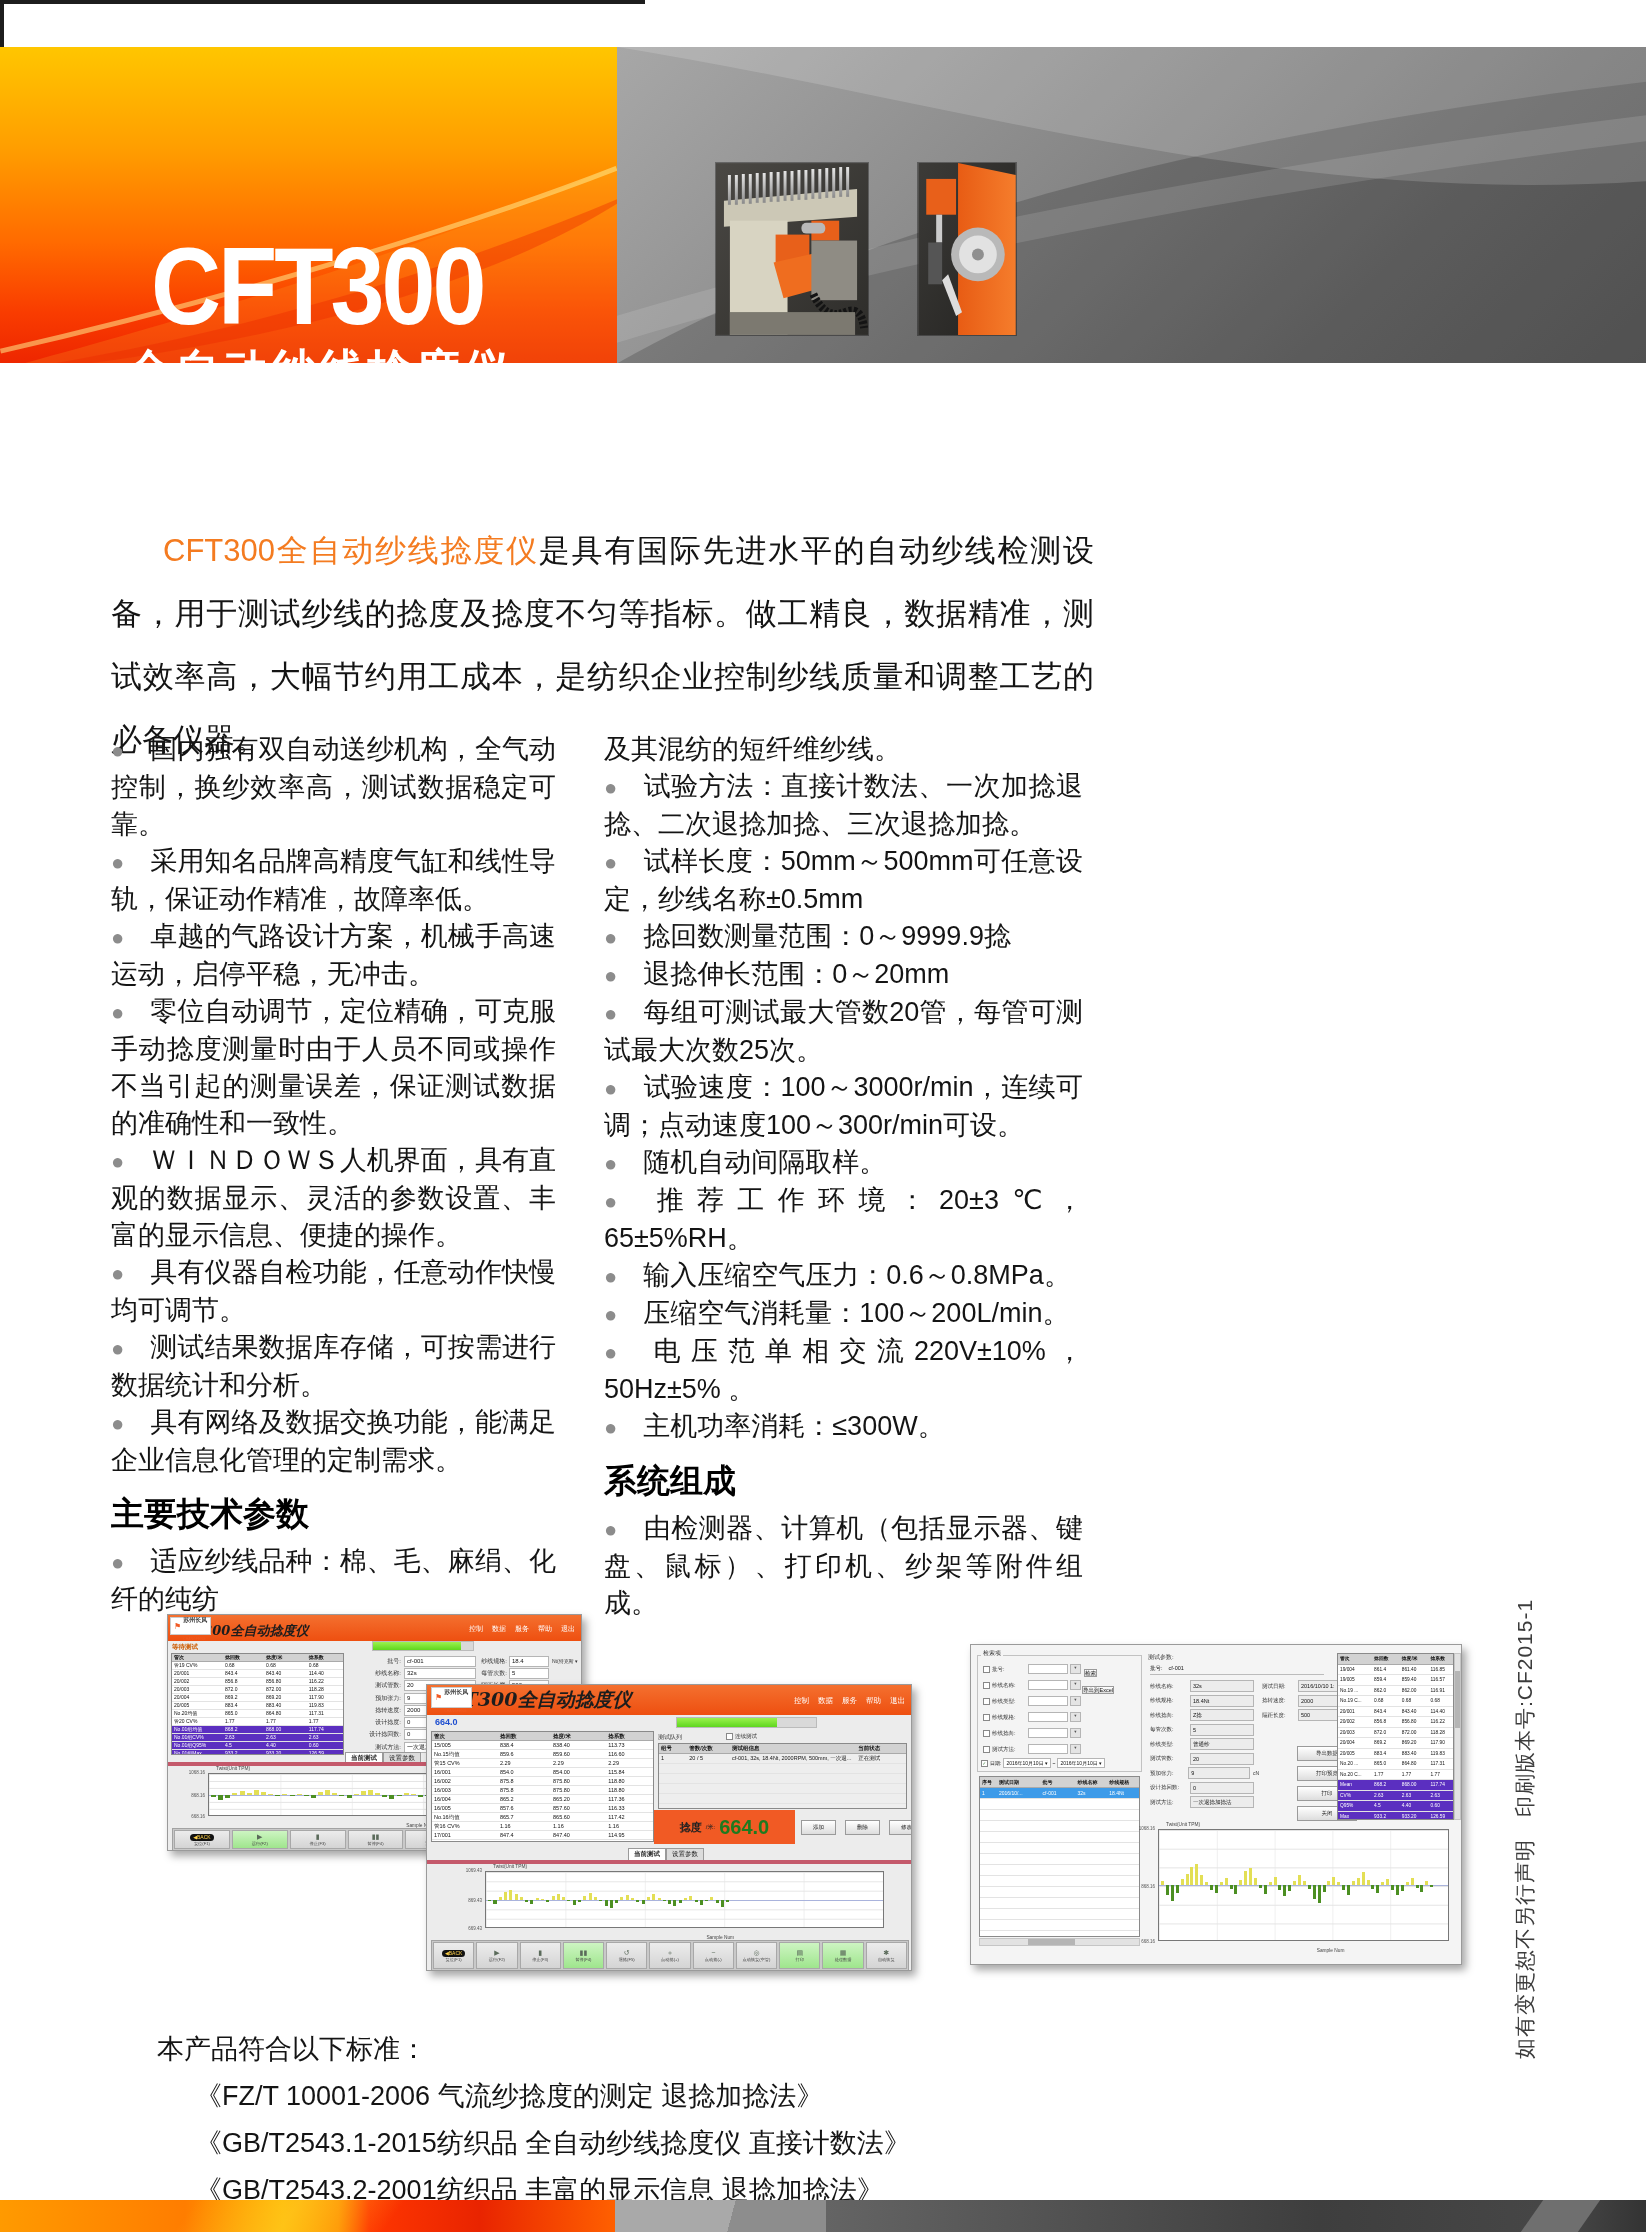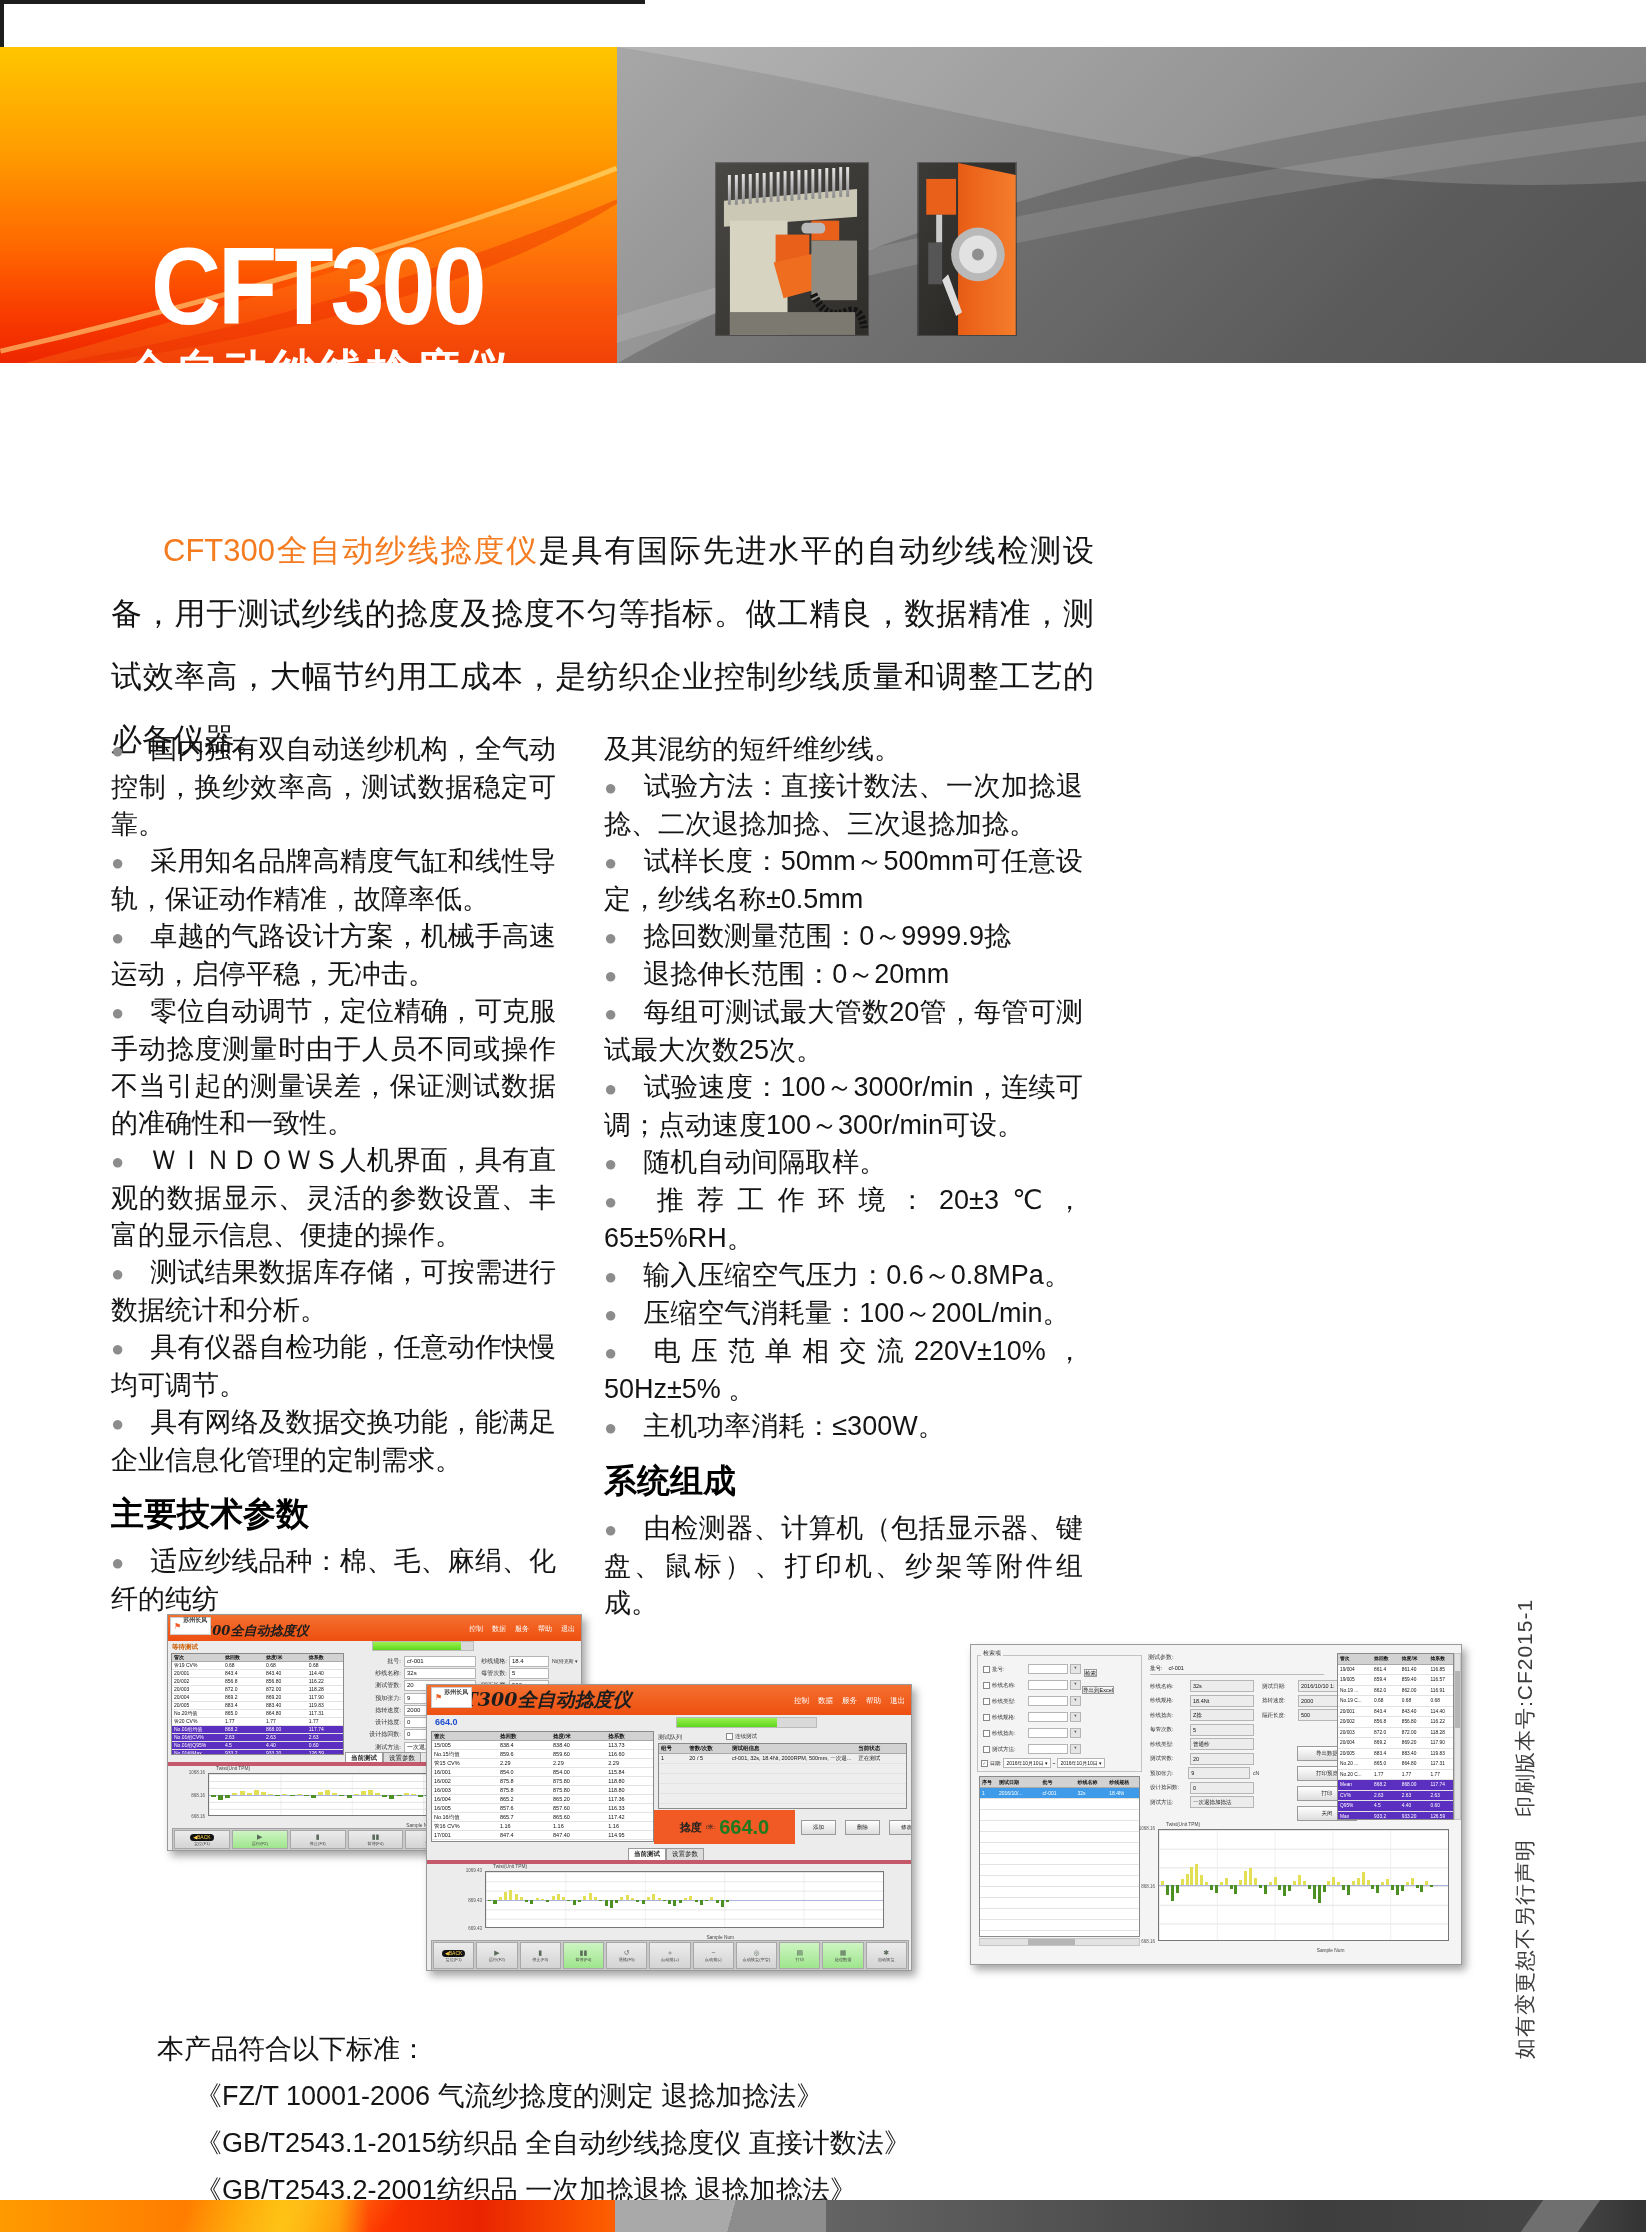--- a/index.html
+++ b/index.html
@@ -290,22 +290,22 @@
 
   <p class="intro"><span class="intro-hl">CFT300全自动纱线捻度仪</span><span>是具有国际先进水平的自动纱线检测设备，用于测试纱线的捻度及捻度不匀等指标。做工精良，数据精准，测试效率高，大幅节约用工成本，是纺织企业控制纱线质量和调整工艺的必备仪器。</span></p>
 
   <div class="col col-left">
     <div>
         <div class="bullet"><span class="dot"></span><span class="btxt">国内独有双自动送纱机构，全气动控制，换纱效率高，测试数据稳定可靠。</span></div>
         <div class="bullet"><span class="dot"></span><span class="btxt">采用知名品牌高精度气缸和线性导轨，保证动作精准，故障率低。</span></div>
         <div class="bullet"><span class="dot"></span><span class="btxt">卓越的气路设计方案，机械手高速运动，启停平稳，无冲击。</span></div>
         <div class="bullet"><span class="dot"></span><span class="btxt">零位自动调节，定位精确，可克服手动捻度测量时由于人员不同或操作不当引起的测量误差，保证测试数据的准确性和一致性。</span></div>
         <div class="bullet"><span class="dot"></span><span class="btxt">ＷＩＮＤＯＷＳ人机界面，具有直观的数据显示、灵活的参数设置、丰富的显示信息、便捷的操作。</span></div>
+        <div class="bullet"><span class="dot"></span><span class="btxt">具有仪器自检功能，任意动作快慢均可调节。</span></div>
         <div class="bullet"><span class="dot"></span><span class="btxt">测试结果数据库存储，可按需进行数据统计和分析。</span></div>
-        <div class="bullet"><span class="dot"></span><span class="btxt">具有仪器自检功能，任意动作快慢均可调节。</span></div>
         <div class="bullet"><span class="dot"></span><span class="btxt">具有网络及数据交换功能，能满足企业信息化管理的定制需求。</span></div>
       </div>
     <h2 class="sec-h mid">主要技术参数</h2>
     <div class="bullet"><span class="dot"></span><span class="btxt">适应纱线品种：棉、毛、麻绢、化纤的纯纺</span></div>
   </div>
 
   <div class="col col-right">
     <div class="bullet">及其混纺的短纤维纱线。</div>
     <div>
         <div class="bullet"><span class="dot"></span><span class="btxt">试验方法：直接计数法、一次加捻退捻、二次退捻加捻、三次退捻加捻。</span></div>
@@ -1249,21 +1249,21 @@
         <div class="mc-yl yl2">668.16</div>
         <div class="mc-xl">Sample Num</div>
       </div>
   </div>
 
   <div class="standards">
     <div>本产品符合以下标准：</div>
     <div class="s-items">
         <div>《FZ/T 10001-2006 气流纱捻度的测定 退捻加捻法》</div>
         <div>《GB/T2543.1-2015纺织品 全自动纱线捻度仪 直接计数法》</div>
-        <div>《GB/T2543.2-2001纺织品 一次加捻退捻 退捻加捻法》</div>
+        <div>《GB/T2543.2-2001纺织品 丰富的显示信息 退捻加捻法》</div>
       </div>
   </div>
 
   <div class="vnote">如有变更恕不另行声明　印刷版本号:CF2015-1</div>
 
   <div class="footer">
     <div class="f-orange">
         <div class="f-wave"></div>
       </div>
     <div class="f-mid"></div>

